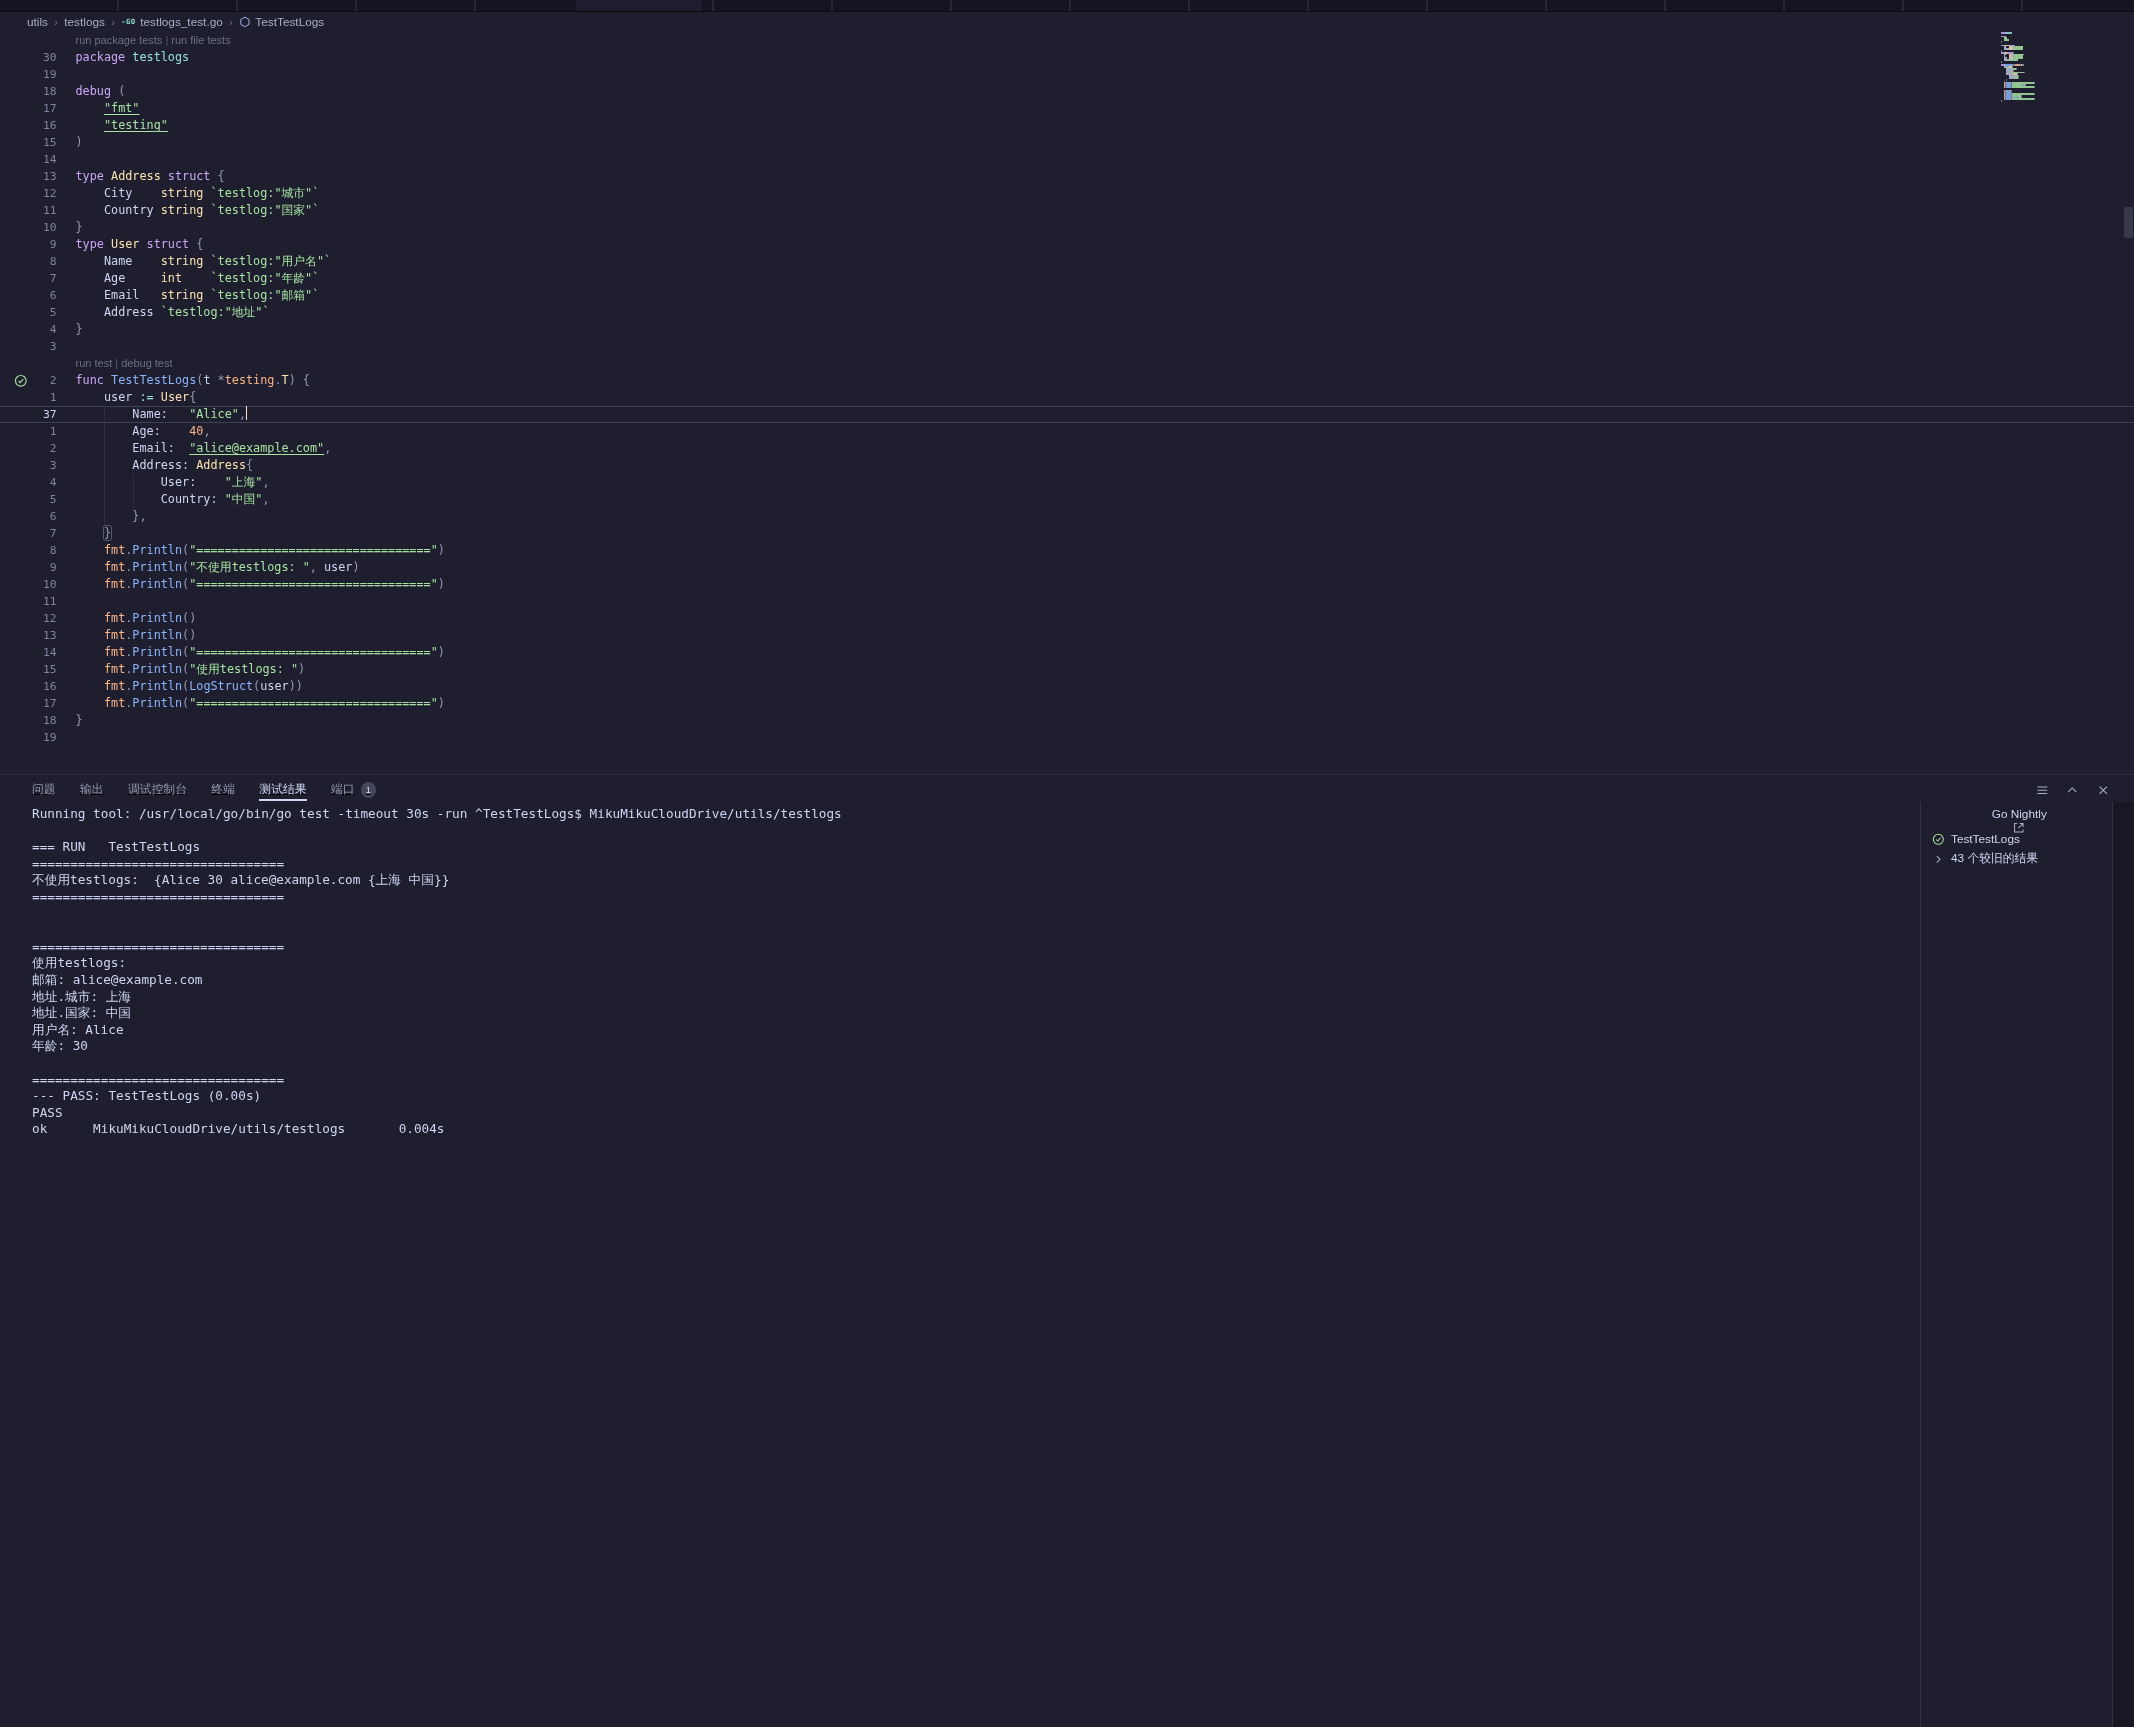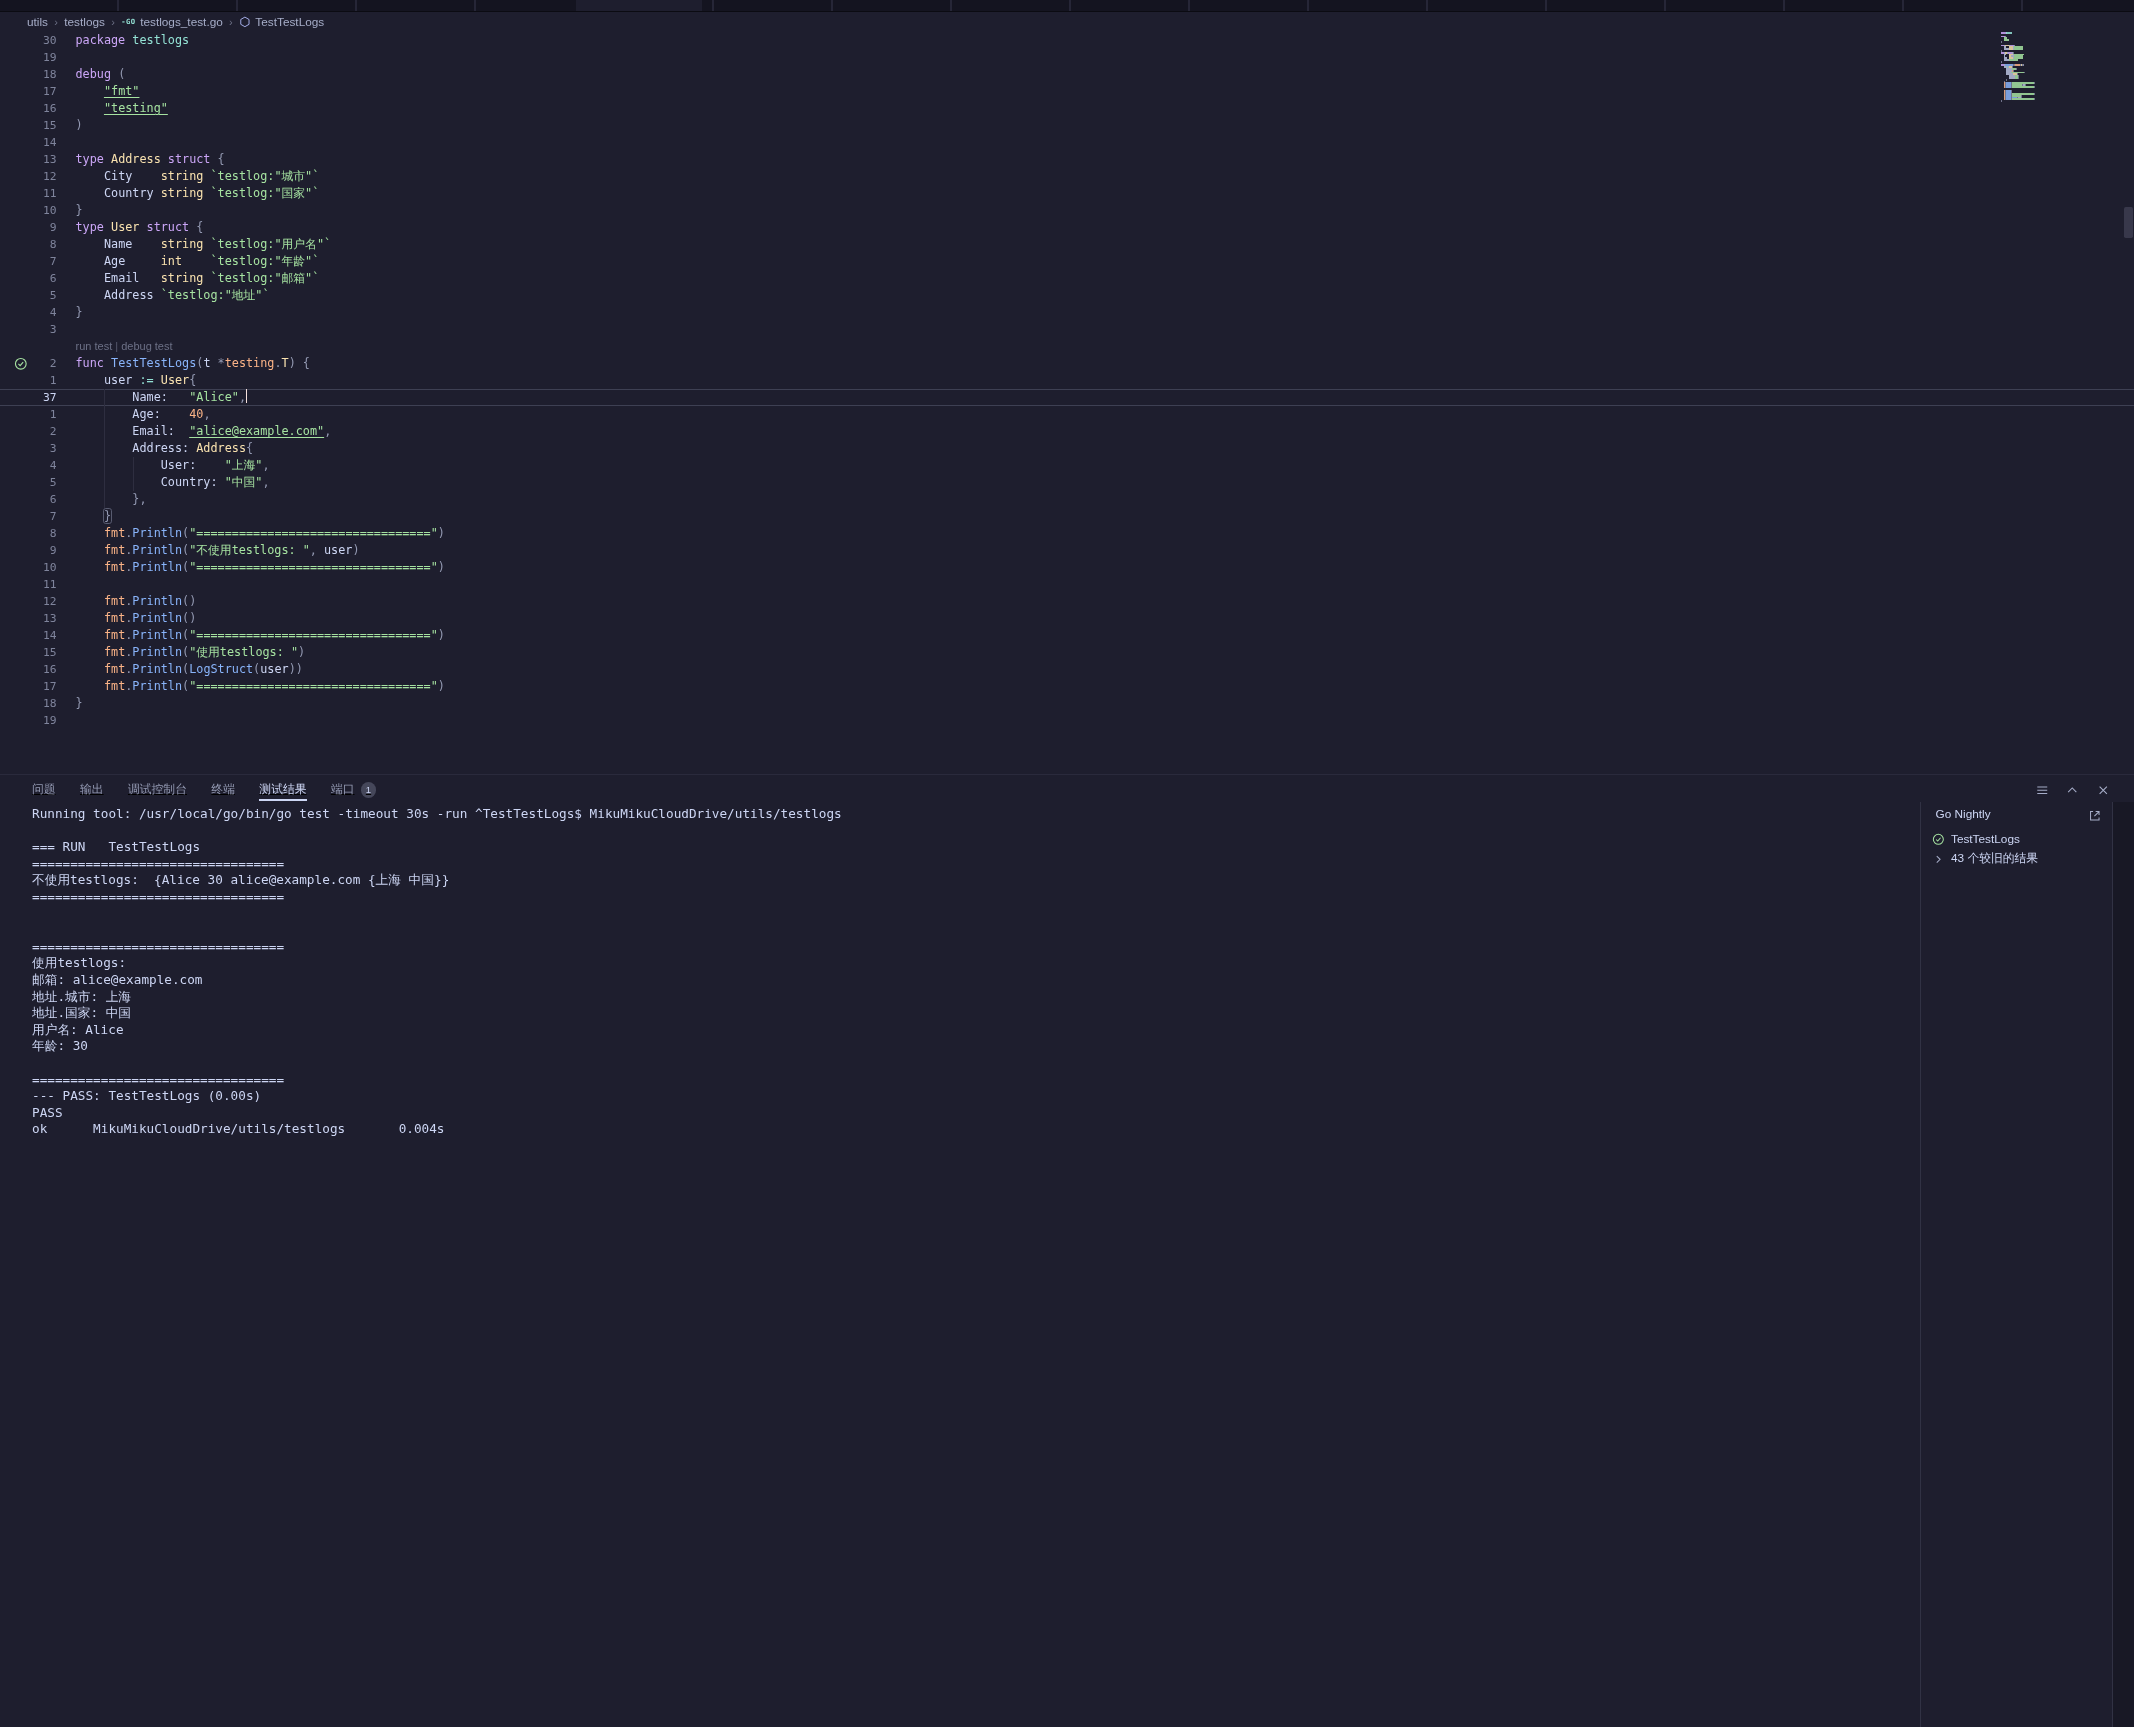--- a/index.html
+++ b/index.html
@@ -62,22 +62,22 @@
     font-size:9.5px;display:flex;align-items:center;justify-content:center;padding:0 1.8px;box-sizing:border-box;}
   #panel-actions{position:absolute;right:23.5px;top:0;height:30px;display:flex;align-items:center;gap:14.5px;color:#a6adc8;}
   .icon-btn{width:16.3px;height:16.3px;display:flex;align-items:center;justify-content:center;cursor:pointer;}
 
   #output{position:absolute;left:32px;top:31px;right:226px;bottom:0;overflow:hidden;
     font-family:"DejaVu Sans Mono",monospace;font-size:12.7px;color:#cdd6f4;}
   .out-line{height:16.6px;line-height:16.6px;white-space:pre;}
 
   #results{position:absolute;top:27px;left:1920px;width:193px;bottom:0;box-sizing:border-box;
     border-left:0.9px solid #313244;border-right:0.9px solid #313244;color:#cdd6f4;font-size:11.8px;}
-  .res-header{height:22px;display:flex;justify-content:space-between;
-    padding:0 9px 0 14.5px;margin-top:5.4px;}
+  .res-header{height:22px;display:flex;align-items:center;justify-content:space-between;
+    padding:0 9px 0 14.5px;margin-top:5.4px;flex-direction:column;}
   .res-item{height:20px;display:flex;align-items:center;gap:6.3px;padding-left:11px;cursor:pointer;}
   #right-gutter{position:absolute;top:27px;right:0;width:22px;bottom:0;background:#181825;}
 </style>
 </head>
 <body>
 
 <div id="app">
 
   <div id="tabstrip">
     <div class="tab-hint"></div>
@@ -100,20 +100,25 @@
       <span class="bc-item">
         <svg width="11.8" height="11.8" viewBox="0 0 16 16">
           <path d="M8 1.5l5.6 3.2v6.6L8 14.5l-5.6-3.2V4.7z" fill="none" stroke="#b4befe" stroke-width="1.2"></path>
         </svg>
         <span>TestTestLogs</span>
       </span>
     </div>
 
   <div id="editor">
     <div id="rows">
+        <div class="row">
+          <div class="gi"></div>
+          <div class="ln"></div>
+          <div class="cd lens"><span class="lens-link">run package tests</span><span class="lens-sep"> | </span><span class="lens-link">run file tests</span></div>
+        </div>
         <div class="row">
           <div class="gi"></div>
           <div class="ln">30</div>
           <div class="cd"><span class="tk-kw">package</span><span class="tk-tx"> </span><span class="tk-ns">testlogs</span></div>
         </div>
         <div class="row">
           <div class="gi"></div>
           <div class="ln">19</div>
           <div class="cd"></div>
         </div>

